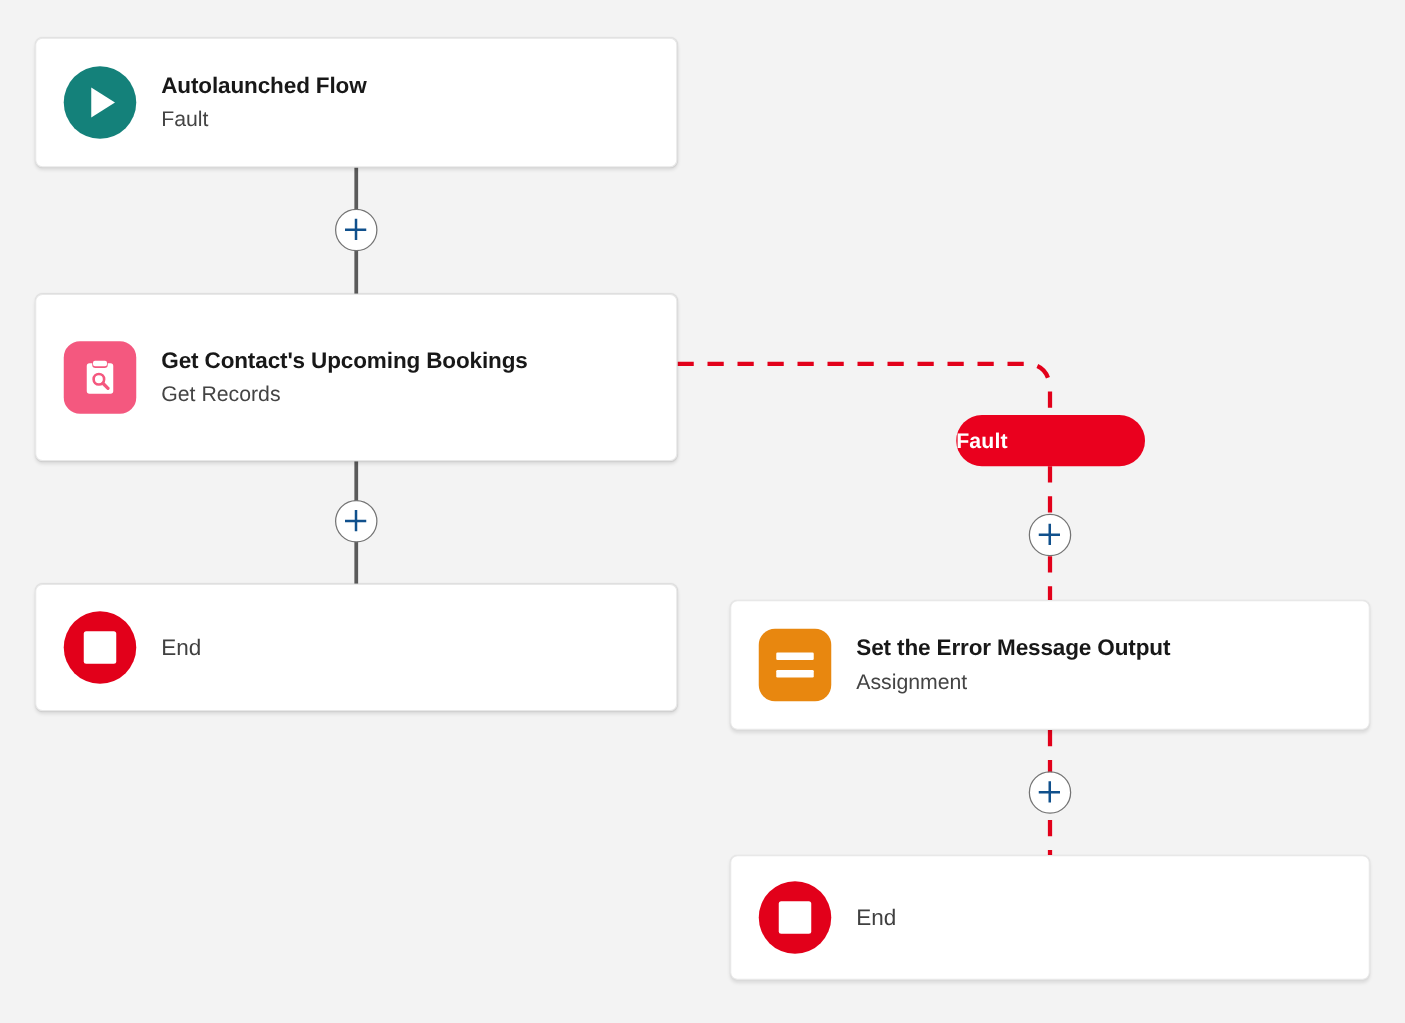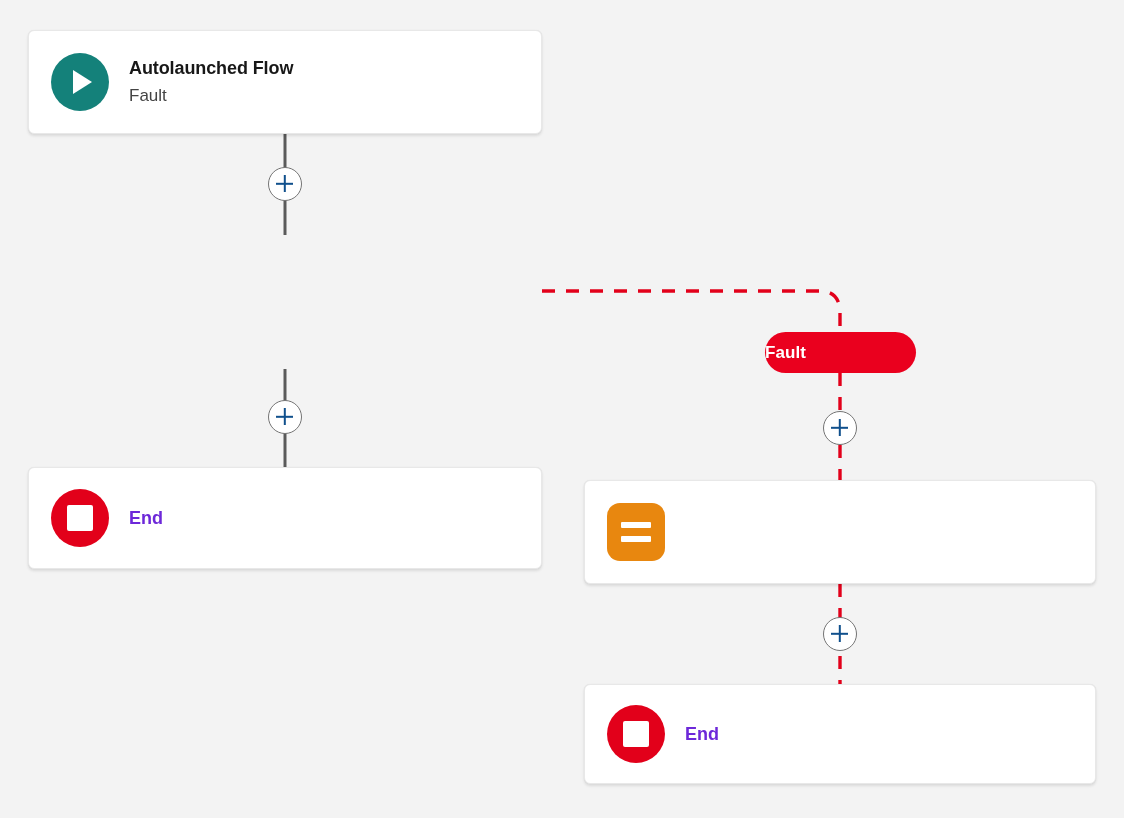--- a/index.html
+++ b/index.html
@@ -66,22 +66,22 @@
     letter-spacing: -0.1px;
   }
   .node-subtitle {
     font-size: 17px;
     font-weight: normal;
     color: #444444;
     line-height: 1.5;
   }
   .node-title-only {
     font-size: 18px;
-    font-weight: bold;
-    color: #6d28d9;
+    font-weight: normal;
+    color: #404040;
   }
 
   
   #node-start      { left: 28px;  top: 30px;  width: 514px; height: 104px; }
   #node-getrecords { left: 28px;  top: 235px; width: 514px; height: 134px; }
   #node-end-main   { left: 28px;  top: 467px; width: 514px; height: 102px; }
   #node-assignment { left: 584px; top: 480px; width: 512px; height: 104px; }
   #node-end-fault  { left: 584px; top: 684px; width: 512px; height: 100px; }
 
   
@@ -205,20 +205,39 @@
       <div class="icon-start-circle">
         <div class="icon-play-tri"></div>
       </div>
     </div>
     <div class="node-text">
       <div class="node-title">Autolaunched Flow</div>
       <div class="node-subtitle">Fault</div>
     </div>
   </div>
 
+  <div class="node" id="node-getrecords">
+    <div class="node-icon">
+      <div class="icon-sq icon-getrecords">
+        <svg width="34" height="34" viewBox="0 0 34 34" aria-hidden="true">
+          <path d="M13 3.5 h8 a1.6 1.6 0 0 1 1.6 1.6 v1.3 a1.6 1.6 0 0 1 -1.6 1.6 h-8
+                   a1.6 1.6 0 0 1 -1.6 -1.6 v-1.3 a1.6 1.6 0 0 1 1.6 -1.6 z" fill="#ffffff"></path>
+          <path d="M8.6 5.6 h2.2 v1.1 a2.6 2.6 0 0 0 2.6 2.6 h7.2 a2.6 2.6 0 0 0 2.6 -2.6 v-1.1
+                   h2.2 a2.2 2.2 0 0 1 2.2 2.2 v20 a2.2 2.2 0 0 1 -2.2 2.2 h-16.8
+                   a2.2 2.2 0 0 1 -2.2 -2.2 v-20 a2.2 2.2 0 0 1 2.2 -2.2 z" fill="#ffffff"></path>
+          <circle cx="16.1" cy="18.4" r="4.2" fill="none" stroke="#f4587f" stroke-width="2.1"></circle>
+          <line x1="19.3" y1="21.6" x2="23.4" y2="25.7" stroke="#f4587f" stroke-width="2.6" stroke-linecap="round"></line>
+        </svg>
+      </div>
+    </div>
+    <div class="node-text">
+      <div class="node-title">Get Contact's Upcoming Bookings</div>
+      <div class="node-subtitle">Get Records</div>
+    </div>
+  </div>
 
   <div class="node" id="node-end-main">
     <div class="node-icon">
       <div class="icon-end-circle">
         <div class="icon-end-square"></div>
       </div>
     </div>
     <div class="node-text">
       <div class="node-title-only">End</div>
     </div>
@@ -226,20 +245,24 @@
 
   <div class="node" id="node-assignment">
     <div class="node-icon">
       <div class="icon-sq icon-assignment">
         <div>
           <span class="eq-bar"></span>
           <span class="eq-bar"></span>
         </div>
       </div>
     </div>
+    <div class="node-text">
+      <div class="node-title">Set the Error Message Output</div>
+      <div class="node-subtitle">Assignment</div>
+    </div>
   </div>
 
   <div class="node" id="node-end-fault">
     <div class="node-icon">
       <div class="icon-end-circle">
         <div class="icon-end-square"></div>
       </div>
     </div>
     <div class="node-text">
       <div class="node-title-only">End</div>

